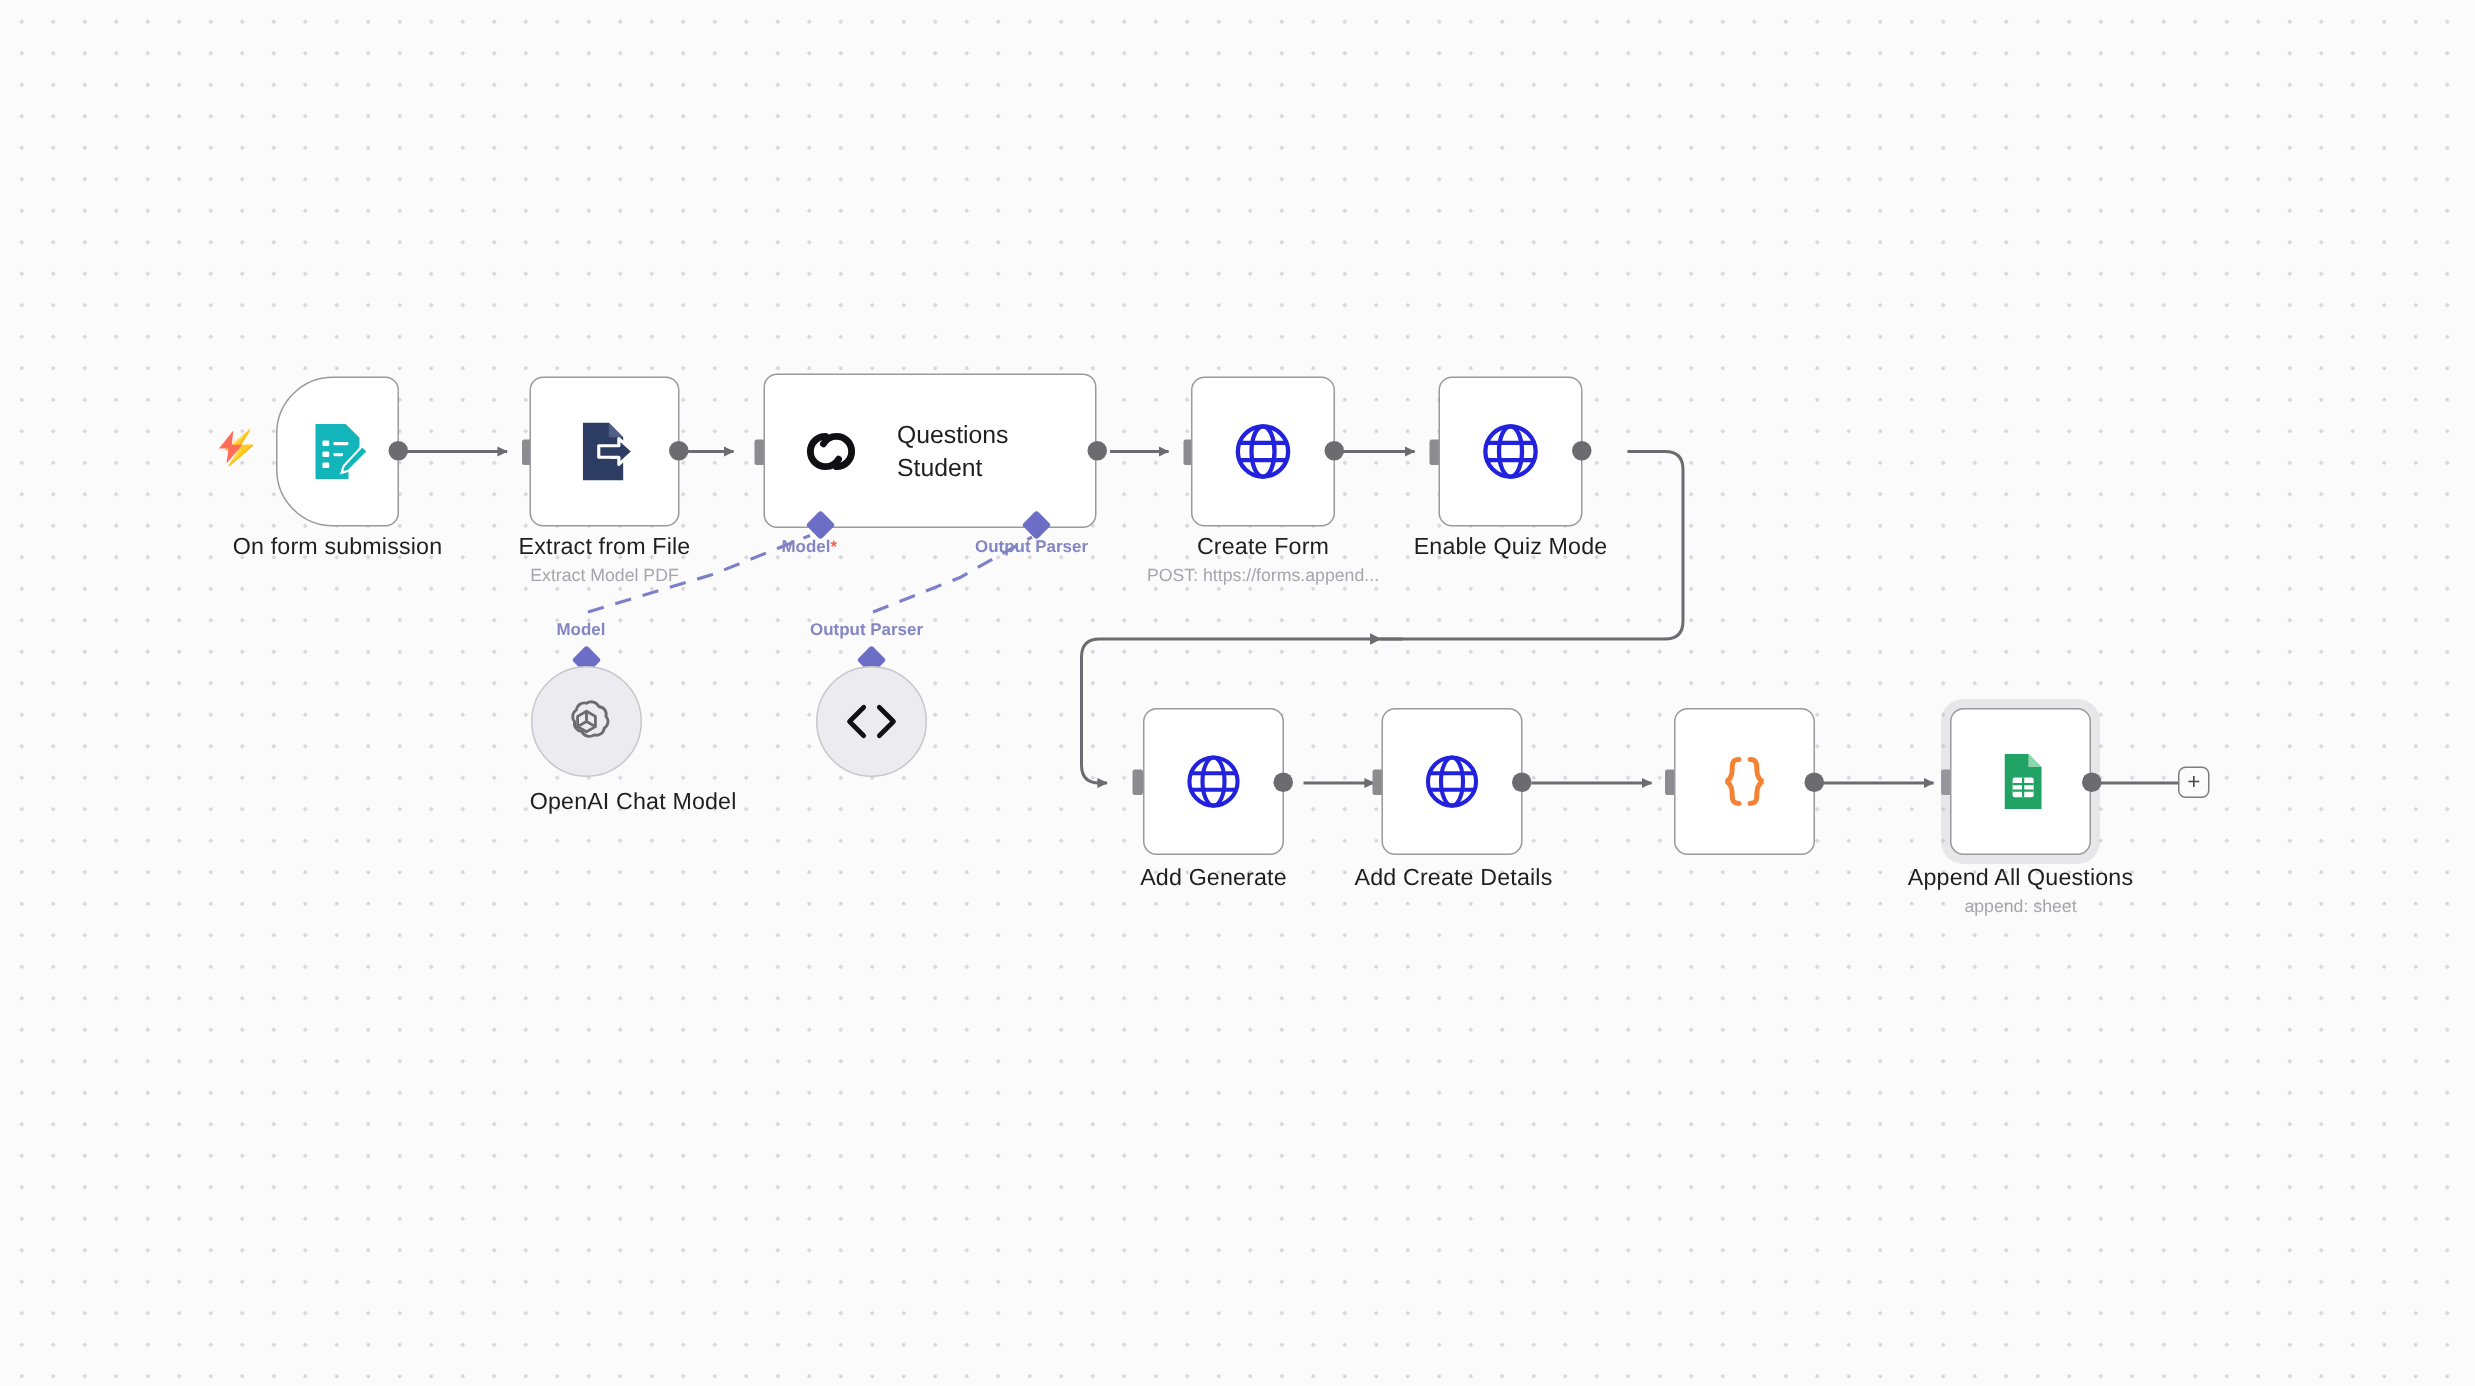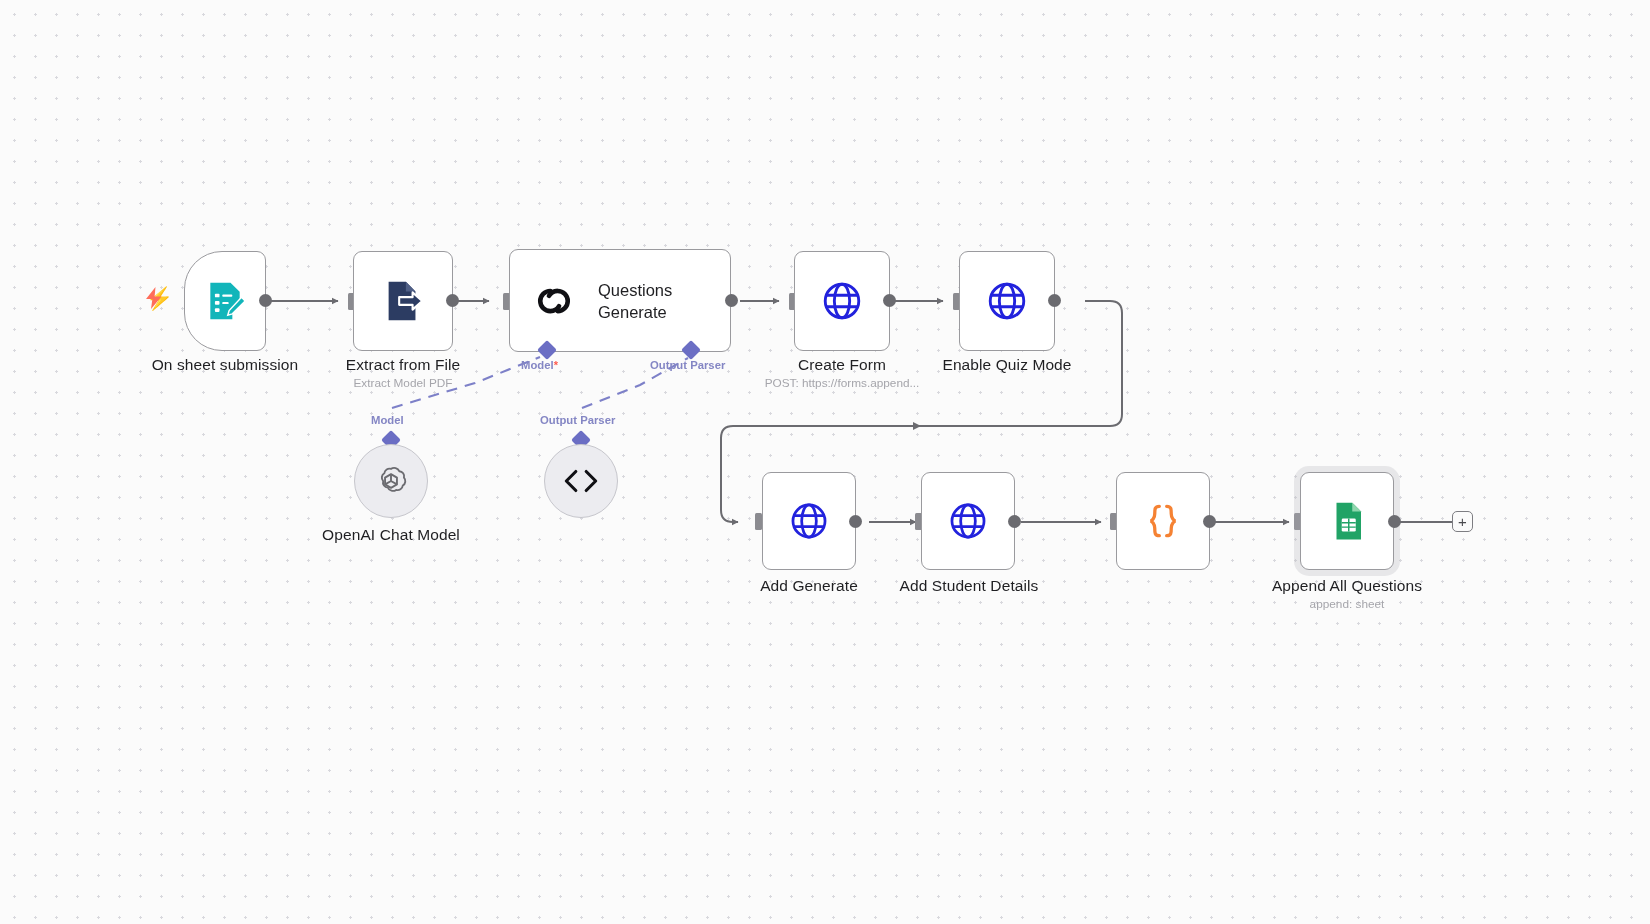--- a/index.html
+++ b/index.html
@@ -171,42 +171,42 @@
       <path d="M8 4 h22 l10 10 v12 l-8 8 v10 H8 Z" fill="#12b5ba"></path>
       <rect x="13" y="16" width="5" height="4" rx="1" fill="#ffffff"></rect>
       <rect x="13" y="24" width="5" height="4" rx="1" fill="#ffffff"></rect>
       <rect x="13" y="32" width="5" height="4" rx="1" fill="#ffffff"></rect>
       <rect x="21" y="17" width="11" height="2.4" rx="1" fill="#ffffff"></rect>
       <rect x="21" y="25" width="7" height="2.4" rx="1" fill="#ffffff"></rect>
       <path d="M42 20 L46 24 L32 38 L27 39.5 L28.5 34.5 Z" fill="#12b5ba" stroke="#ffffff" stroke-width="1.6"></path>
     </svg>
   </div>
   <div class="port-out" style="left:259px; top:294px;"></div>
-  <div class="node-label" style="left:125px; top:355px; width:200px;">On sheet submission</div>
+  <div class="node-label" style="left:125px; top:355px; width:200px;">On form submission</div>
 
   <div class="port-in" style="left:348px; top:293px;"></div>
   <div class="node" style="left:353px; top:251px; width:100px; height:100px;">
     <svg class="icon-svg" width="46" height="46" viewBox="0 0 48 48">
       <path d="M9 4 h18 l10 10 v7 h-9 v8 h9 v15 H9 Z" fill="#2c3c62"></path>
       <path d="M27 4 l10 10 h-10 z" fill="#4f5f86"></path>
       <path d="M20 20 h14 v-5 l10 9 -10 9 v-5 H20 z" fill="#2c3c62" stroke="#ffffff" stroke-width="2.2" stroke-linejoin="round"></path>
     </svg>
   </div>
   <div class="port-out" style="left:446px; top:294px;"></div>
   <div class="node-label" style="left:303px; top:355px; width:200px;">Extract from File</div>
   <div class="node-subtitle" style="left:303px; top:376px; width:200px;">Extract Model PDF</div>
 
   <div class="port-in" style="left:503px; top:293px;"></div>
   <div class="node wide" style="left:509px; top:249px; width:222px; height:103px; padding-left:22px;">
     <svg class="icon-svg" width="44" height="44" viewBox="0 0 48 48">
       <path d="M20 13 a11 11 0 0 0 0 22 a11 11 0 0 0 9.5 -5.4" fill="none" stroke="#101014" stroke-width="5" stroke-linecap="round"></path>
       <path d="M28 35 a11 11 0 0 0 0 -22 a11 11 0 0 0 -9.5 5.4" fill="none" stroke="#101014" stroke-width="5" stroke-linecap="round"></path>
     </svg>
     <span style="margin-left:22px; font-size:16.5px; color:#1f1f22; line-height:22px; white-space:pre-line;">Questions
-Generate</span>
+Student</span>
   </div>
   <div class="port-out" style="left:725px; top:294px;"></div>
 
   <div class="diamond" style="left:540px; top:343px;"></div>
   <div class="conn-label" style="left:521px; top:359px;"><span>Model</span><span class="req-star">*</span></div>
 
   <div class="diamond" style="left:684px; top:343px;"></div>
   <div class="conn-label" style="left:650px; top:359px;">Output Parser</div>
 
   <div class="conn-label" style="left:371px; top:414px;">Model</div>
@@ -216,21 +216,21 @@
       <g fill="none" stroke="#6b6b70" stroke-width="2.1" stroke-linejoin="round">
         <path d="M20 6.5 c3.2 -2.2 7.6 -1 9.2 2.6 c3.6 0.1 6.2 3.6 5.2 7.1
                  c2.4 2.6 1.9 6.9 -1.3 8.8 c-0.4 3.6 -4 6 -7.4 4.9
                  c-3.2 2.2 -7.6 1 -9.2 -2.6 c-3.6 -0.1 -6.2 -3.6 -5.2 -7.1
                  c-2.4 -2.6 -1.9 -6.9 1.3 -8.8 c0.4 -3.6 4 -6 7.4 -4.9 z"></path>
         <path d="M20 12.4 l6.6 3.8 v7.6 L20 27.6 l-6.6 -3.8 v-7.6 z"></path>
         <path d="M20 12.4 v7.6 l6.6 3.8 M20 20 l-6.6 3.8"></path>
       </g>
     </svg>
   </div>
-  <div class="node-label" style="left:291px; top:525px; width:200px;">OpenAI Chat Model</div>
+  <div class="node-label" style="left:291px; top:525px; width:200px;text-align:right;">OpenAI Chat Model</div>
 
   <div class="conn-label" style="left:540px; top:414px;">Output Parser</div>
   <div class="diamond" style="left:574px; top:433px;"></div>
   <div class="subnode" style="left:544px; top:444px;">
     <svg class="icon-svg" width="38" height="30" viewBox="0 0 44 32">
       <path d="M16 5 L5 16 L16 27" fill="none" stroke="#101014" stroke-width="3.6" stroke-linecap="round" stroke-linejoin="round"></path>
       <path d="M28 5 L39 16 L28 27" fill="none" stroke="#101014" stroke-width="3.6" stroke-linecap="round" stroke-linejoin="round"></path>
     </svg>
   </div>
 
@@ -270,21 +270,21 @@
 
   <div class="port-in" style="left:915px; top:513px;"></div>
   <div class="node" style="left:921px; top:472px; width:94px; height:98px;">
     <svg class="icon-svg" width="44" height="44" viewBox="0 0 48 48">
       <circle cx="24" cy="24" r="17.5" fill="none" stroke="#2222dd" stroke-width="3"></circle>
       <ellipse cx="24" cy="24" rx="8" ry="17.5" fill="none" stroke="#2222dd" stroke-width="3"></ellipse>
       <path d="M7.2 18 h33.6 M7.2 30 h33.6" stroke="#2222dd" stroke-width="3" fill="none"></path>
     </svg>
   </div>
   <div class="port-out" style="left:1008px; top:515px;"></div>
-  <div class="node-label" style="left:869px; top:576px; width:200px;">Add Student Details</div>
+  <div class="node-label" style="left:869px; top:576px; width:200px;">Add Create Details</div>
 
   <div class="port-in" style="left:1110px; top:513px;"></div>
   <div class="node" style="left:1116px; top:472px; width:94px; height:98px;">
     <svg class="icon-svg" width="44" height="44" viewBox="0 0 48 48">
       <path d="M20 8 c-5 0 -5 3 -5 8 c0 5 -3 8 -5 8 c2 0 5 3 5 8 c0 5 0 8 5 8" fill="none" stroke="#f58233" stroke-width="3.6" stroke-linecap="round"></path>
       <path d="M28 8 c5 0 5 3 5 8 c0 5 3 8 5 8 c-2 0 -5 3 -5 8 c0 5 0 8 -5 8" fill="none" stroke="#f58233" stroke-width="3.6" stroke-linecap="round"></path>
     </svg>
   </div>
   <div class="port-out" style="left:1203px; top:515px;"></div>
 

